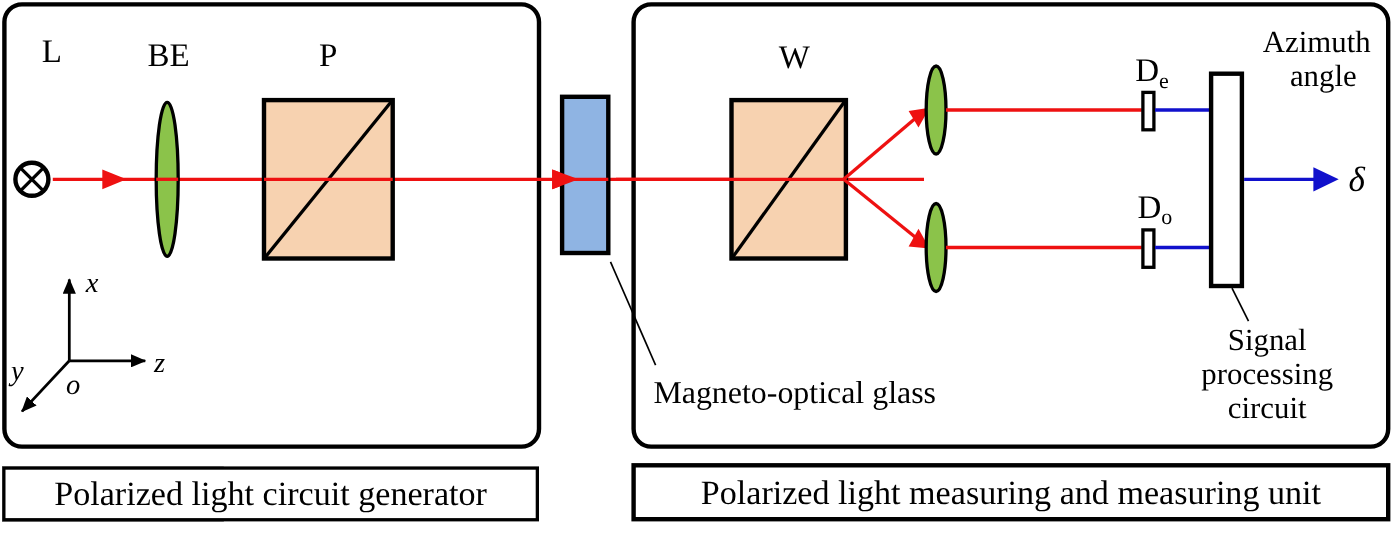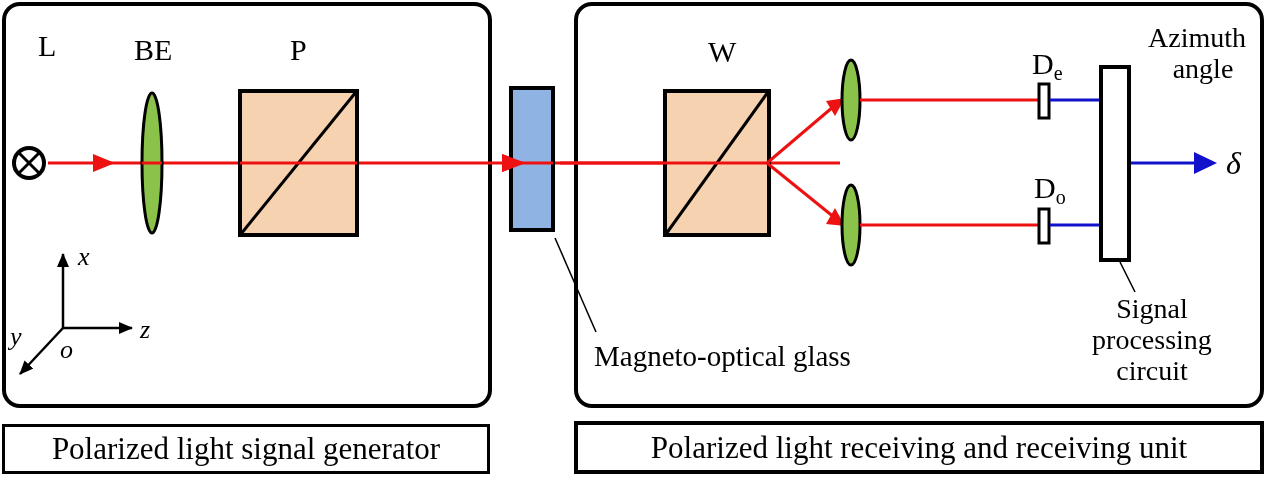--- a/index.html
+++ b/index.html
@@ -143,18 +143,18 @@
 
 <div style="position:absolute;left:2px;top:424px;width:201px;height:50px;border:3px solid #000;box-sizing:border-box;background:#fff;left:2px;width:201px;"></div>
 
 <div style="position:absolute;left:2px;top:424px;width:201px;height:50px;border:3px solid #000;box-sizing:border-box;background:#fff;left:2px;width:201px;width:201px;"></div>
 
 <div style="position:absolute;left:2px;top:424px;height:50px;border:3px solid #000;box-sizing:border-box;background:#fff;width:201px;width:201px;left:2px;width:201px;left:2px;"></div>
 
 <div style="position:absolute;left:2px;top:424px;width:201px;height:50px;border:3px solid #000;box-sizing:border-box;background:#fff;width:201px;"></div>
 
 <div style="position:absolute;left:2px;top:424px;width:488px;height:50px;border:3px solid #000;box-sizing:border-box;background:#fff;display:flex;align-items:center;justify-content:center;">
-  <span style="font-family:'Liberation Serif', serif;font-size:31px;white-space:nowrap;">Polarized light signal generator</span>
+  <span style="font-family:'Liberation Serif', serif;font-size:31px;white-space:nowrap;">Polarized light circuit generator</span>
 </div>
 
 <div style="position:absolute;left:574px;top:421px;width:690px;height:53px;border:4px solid #000;box-sizing:border-box;background:#fff;display:flex;align-items:center;justify-content:center;">
-  <span style="font-family:'Liberation Serif', serif;font-size:31px;white-space:nowrap;">Polarized light receiving and receiving unit</span>
+  <span style="font-family:'Liberation Serif', serif;font-size:31px;white-space:nowrap;">Polarized light measuring and measuring unit</span>
 </div>
 
 </body></html>

